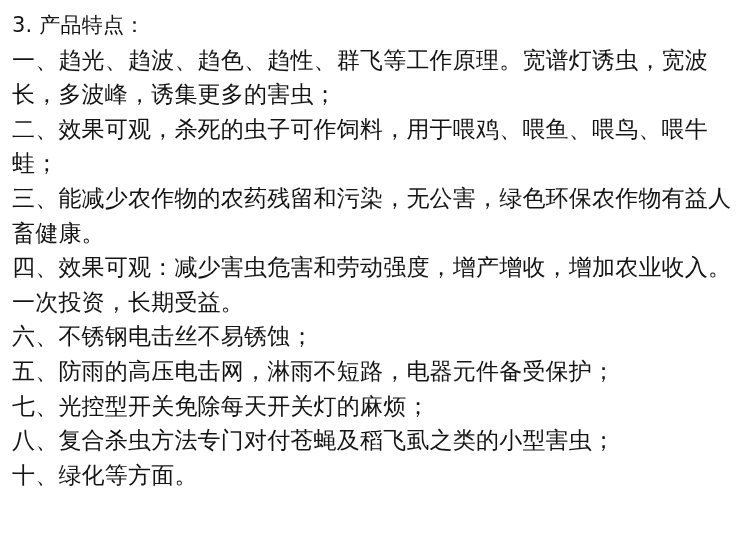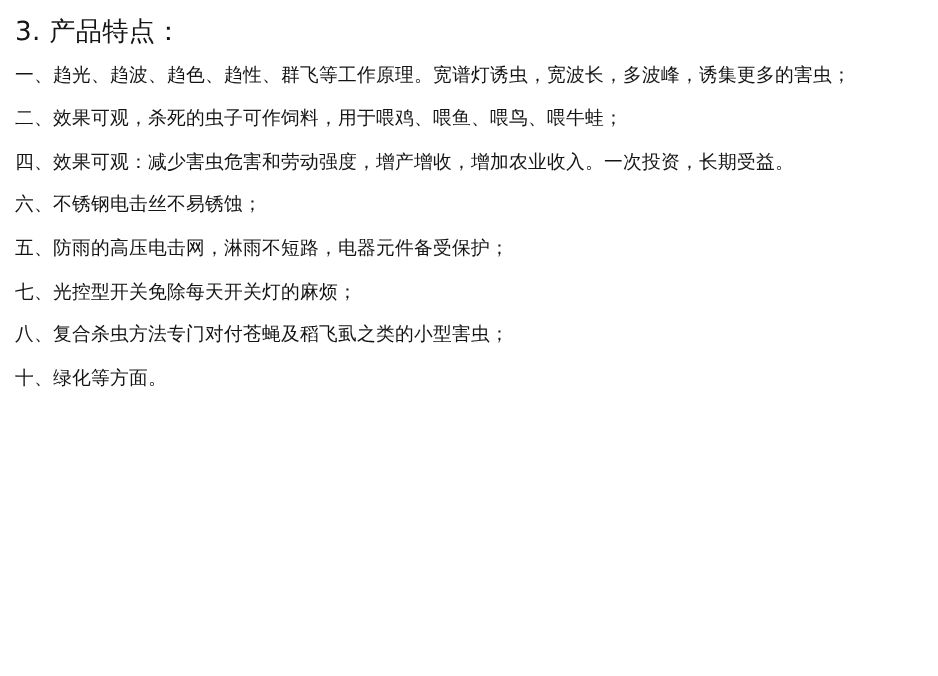--- a/index.html
+++ b/index.html
@@ -15,39 +15,40 @@
     color: #1a1a1a;
   }
   .page {
     box-sizing: border-box;
     width: 750px;
     height: 410px;
     padding: 8px 12px 0 12px;
     background: #ffffff;
   }
   .doc-line {
-    font-size: 15px;
+    font-size: 23px;
     line-height: 34.6px;
     letter-spacing: 0.2px;
     color: #141414;
     text-align: left;
     white-space: pre-wrap;
     word-break: break-all;
     margin: 0;
   }
   .doc-line.heading {
     font-size: 21px;
   }
 </style>
 </head>
 <body>
 
 <div class="page">
   <p class="doc-line heading">3. 产品特点：</p>
   <p class="doc-line">一、趋光、趋波、趋色、趋性、群飞等工作原理。宽谱灯诱虫，宽波长，多波峰，诱集更多的害虫；</p>
   <p class="doc-line">二、效果可观，杀死的虫子可作饲料，用于喂鸡、喂鱼、喂鸟、喂牛蛙；</p>
+  <p class="doc-line">三、能减少农作物的农药残留和污染，无公害，绿色环保农作物有益人畜健康。</p>
   <p class="doc-line">四、效果可观：减少害虫危害和劳动强度，增产增收，增加农业收入。一次投资，长期受益。</p>
   <p class="doc-line">六、不锈钢电击丝不易锈蚀；</p>
   <p class="doc-line">五、防雨的高压电击网，淋雨不短路，电器元件备受保护；</p>
   <p class="doc-line">七、光控型开关免除每天开关灯的麻烦；</p>
   <p class="doc-line">八、复合杀虫方法专门对付苍蝇及稻飞虱之类的小型害虫；</p>
   <p class="doc-line">十、绿化等方面。</p>
 </div>
 
 </body></html>

